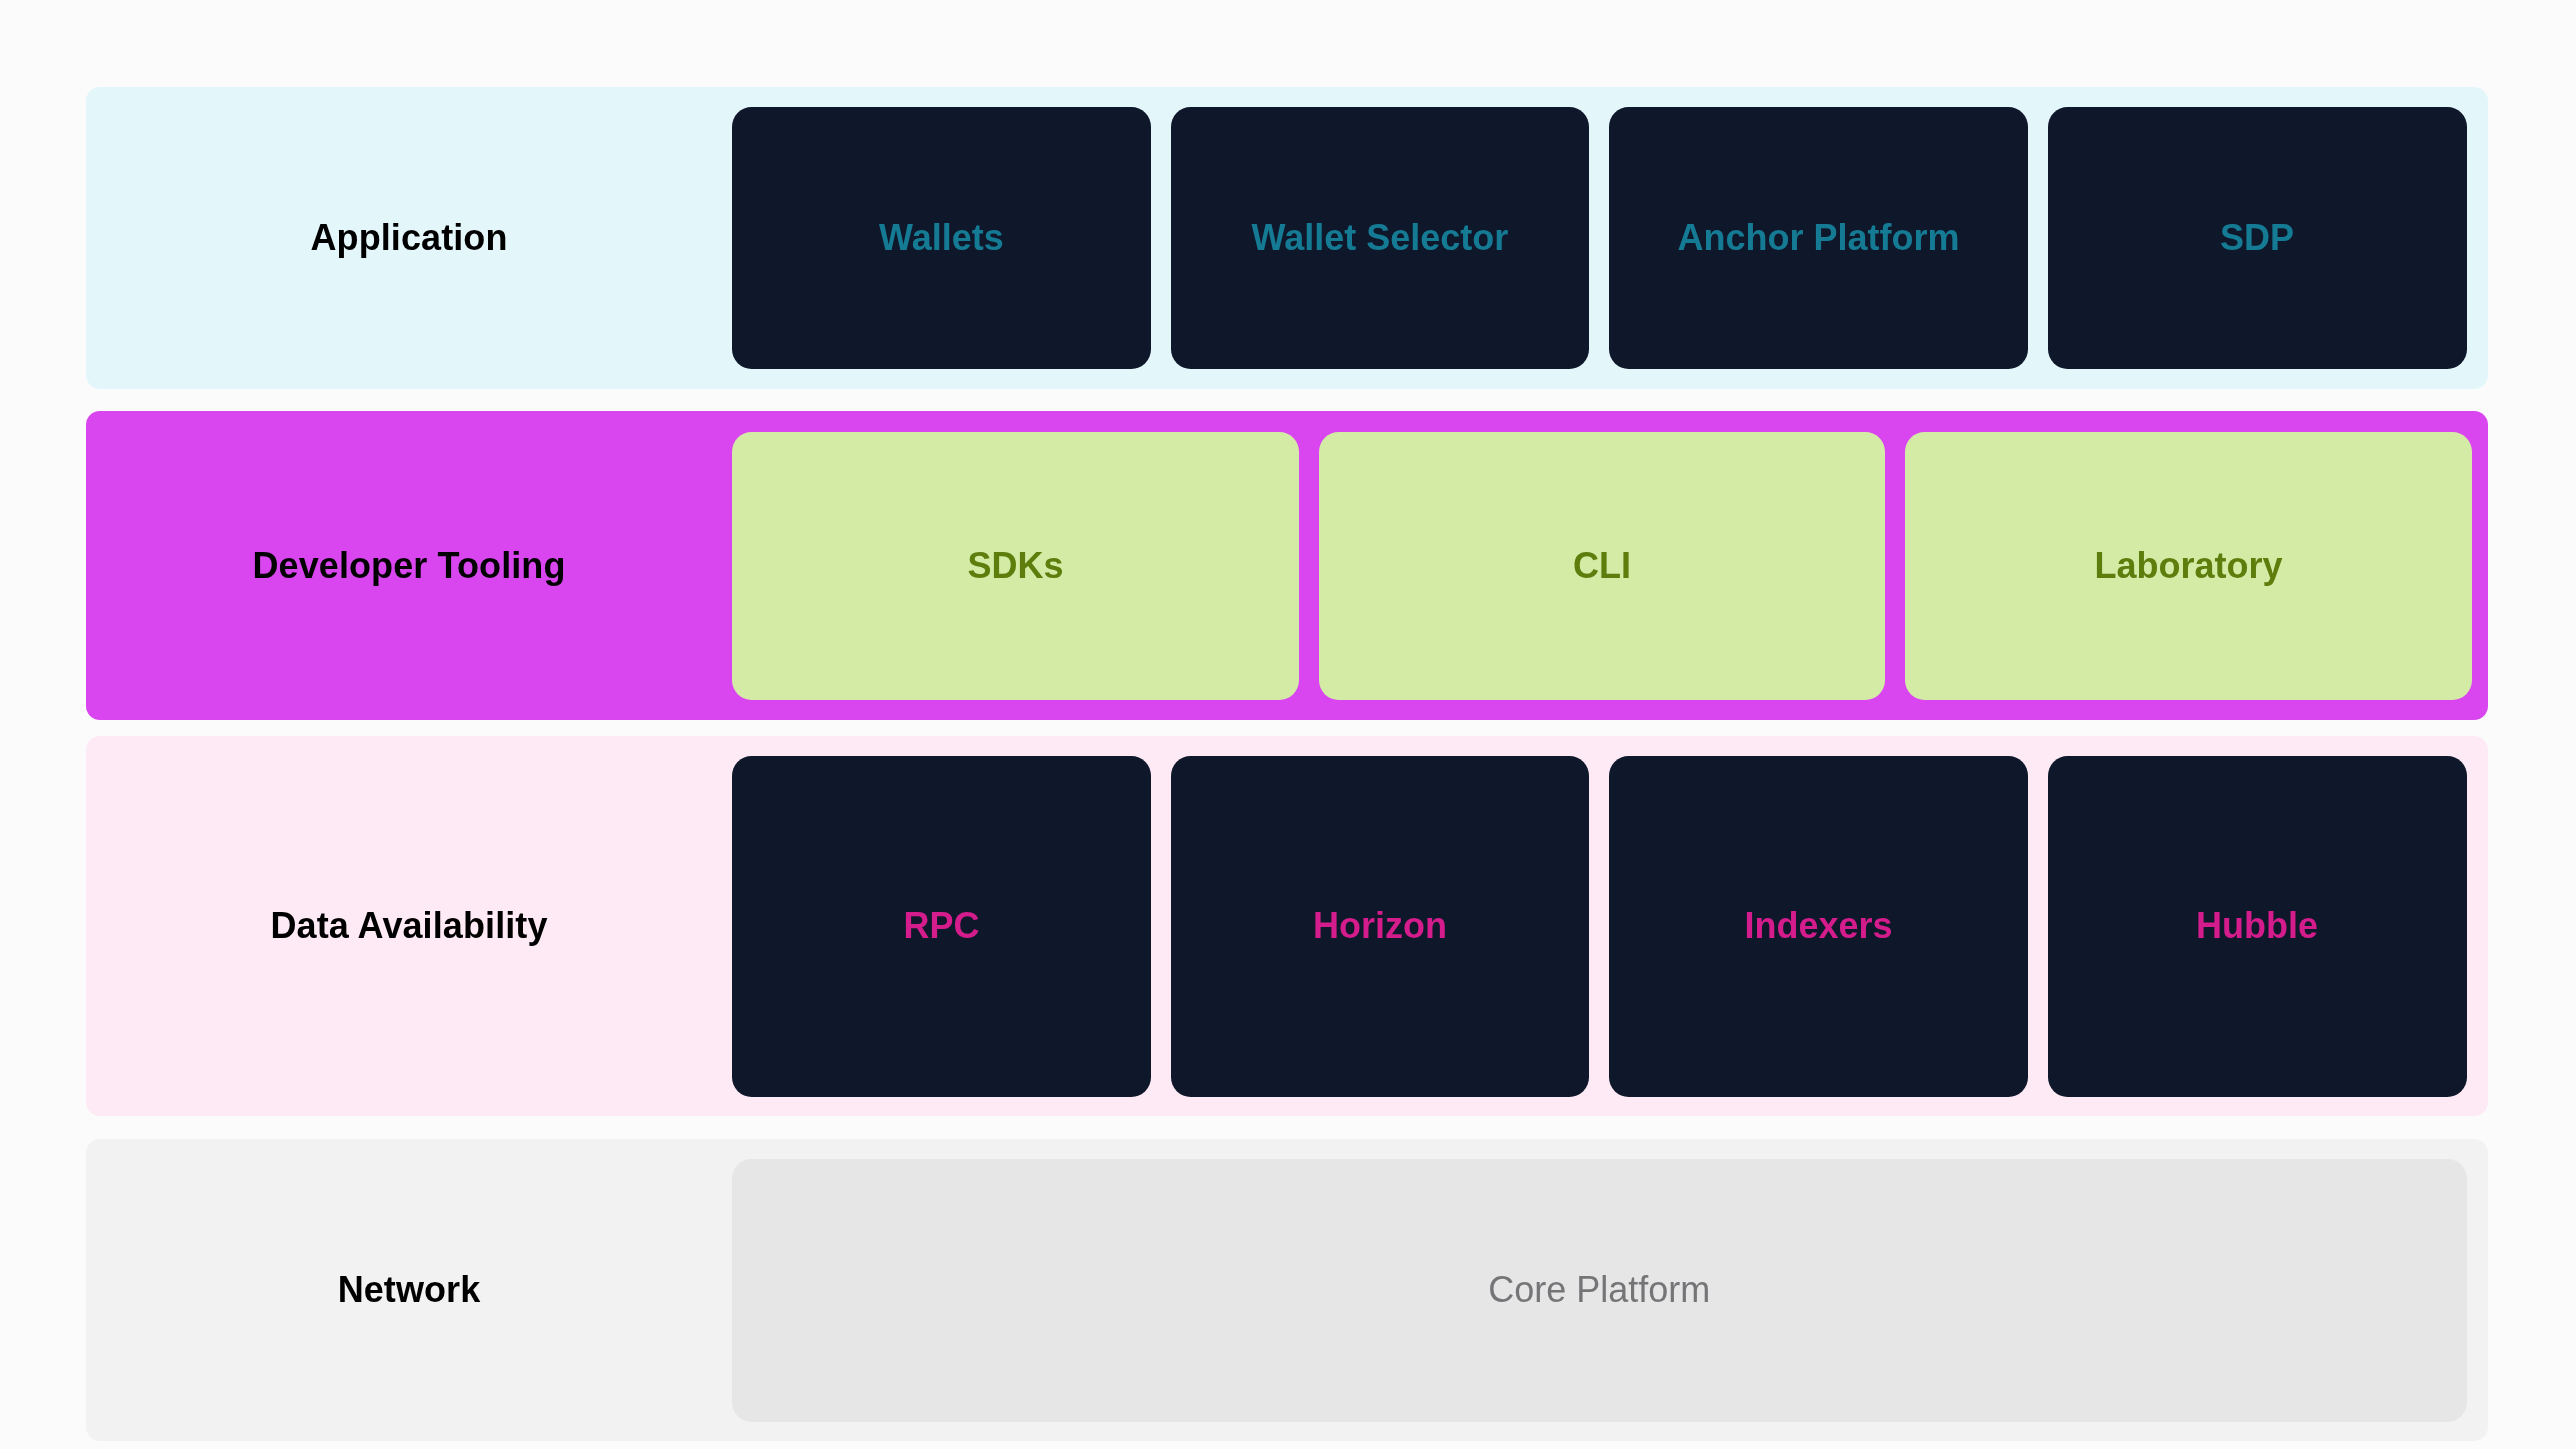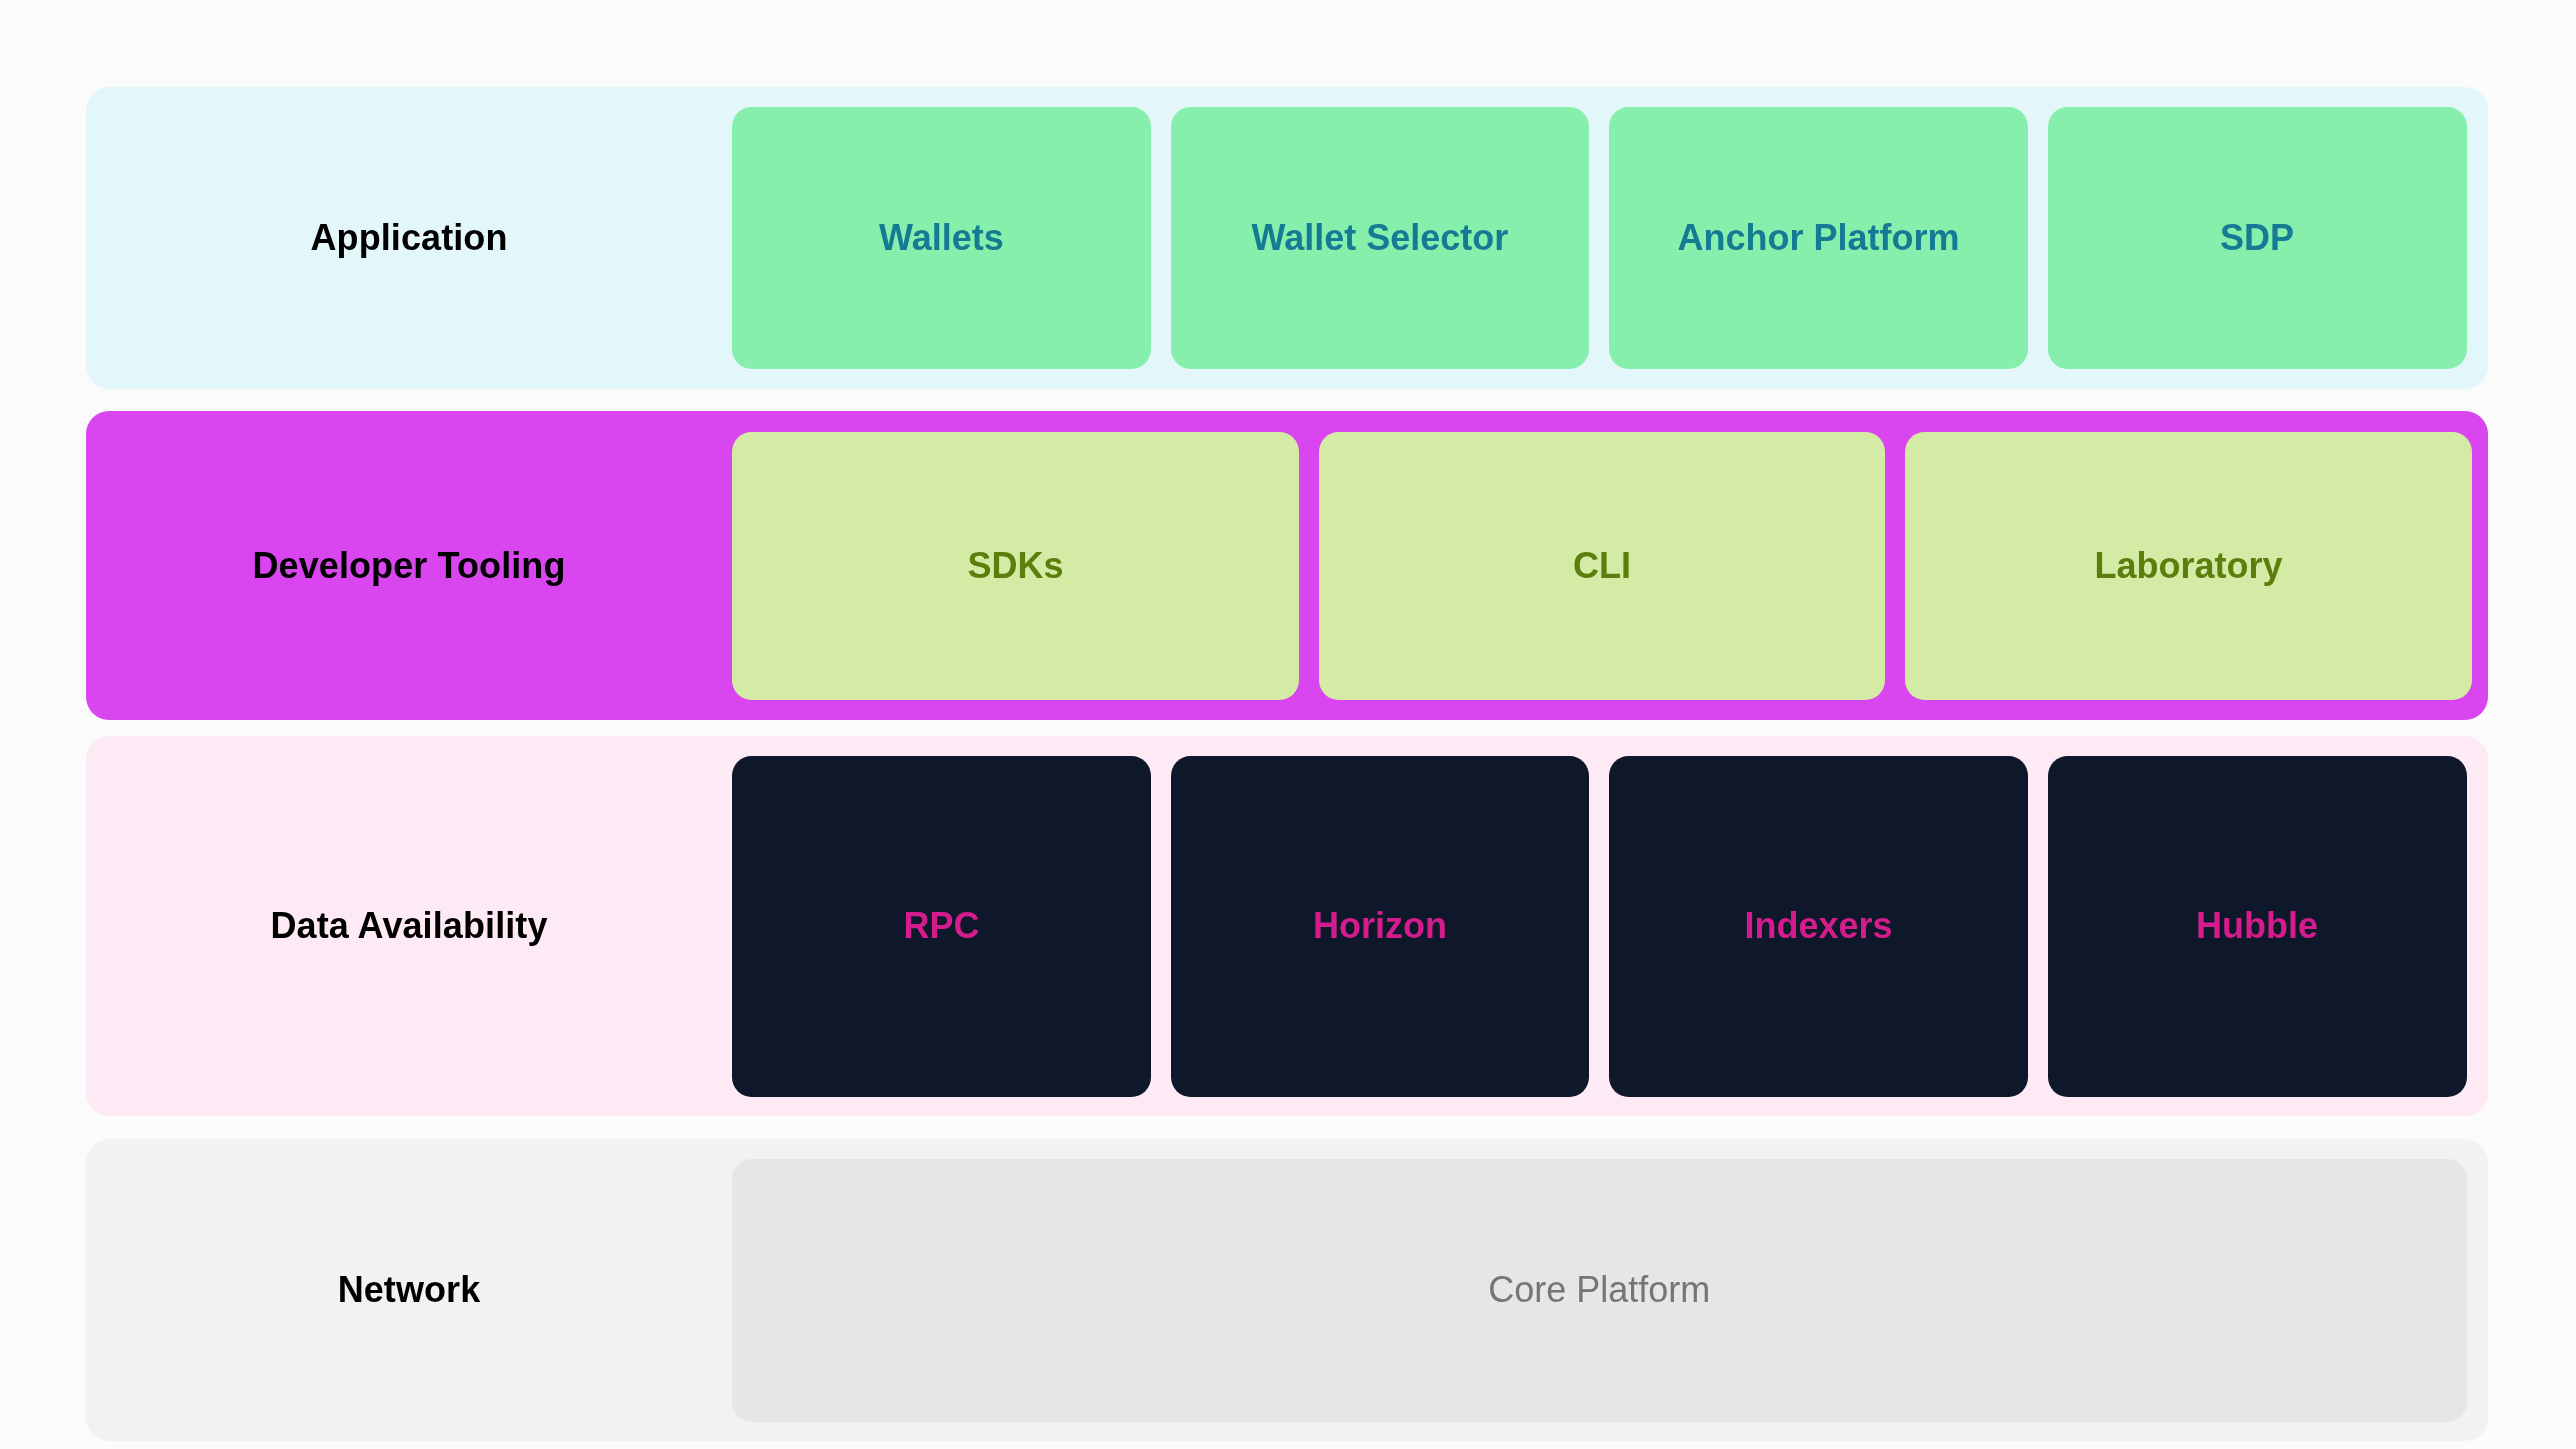--- a/index.html
+++ b/index.html
@@ -19,21 +19,21 @@
     left: 86px;
     top: 87px;
     width: 2402px;
     display: flex;
     flex-direction: column;
   }
 
   .layer-row {
     display: flex;
     align-items: stretch;
-    border-radius: 23px;
+    border-radius: 14px;
     box-sizing: border-box;
   }
 
   .layer-label-cell {
     width: 646px;
     flex: 0 0 646px;
     display: flex;
     align-items: center;
     justify-content: center;
     box-sizing: border-box;
@@ -73,21 +73,21 @@
     font-weight: bold;
     white-space: nowrap;
   }
 
   
   #row-application {
     height: 302px;
     background: #e3f7fb;
     padding: 19.7px 21.5px 19.7px 0;
   }
-  #row-application .card { background: #86efac; }
+  #row-application .card { background: #0f172a; }
   #row-application .card-label { color: #157b94; }
 
   
   #row-developer-tooling {
     height: 309px;
     background: #d946ef;
     padding: 20.6px 16px 20.6px 0;
     margin-top: 22.4px;
   }
   #row-developer-tooling .card { background: #d3eba5; }

